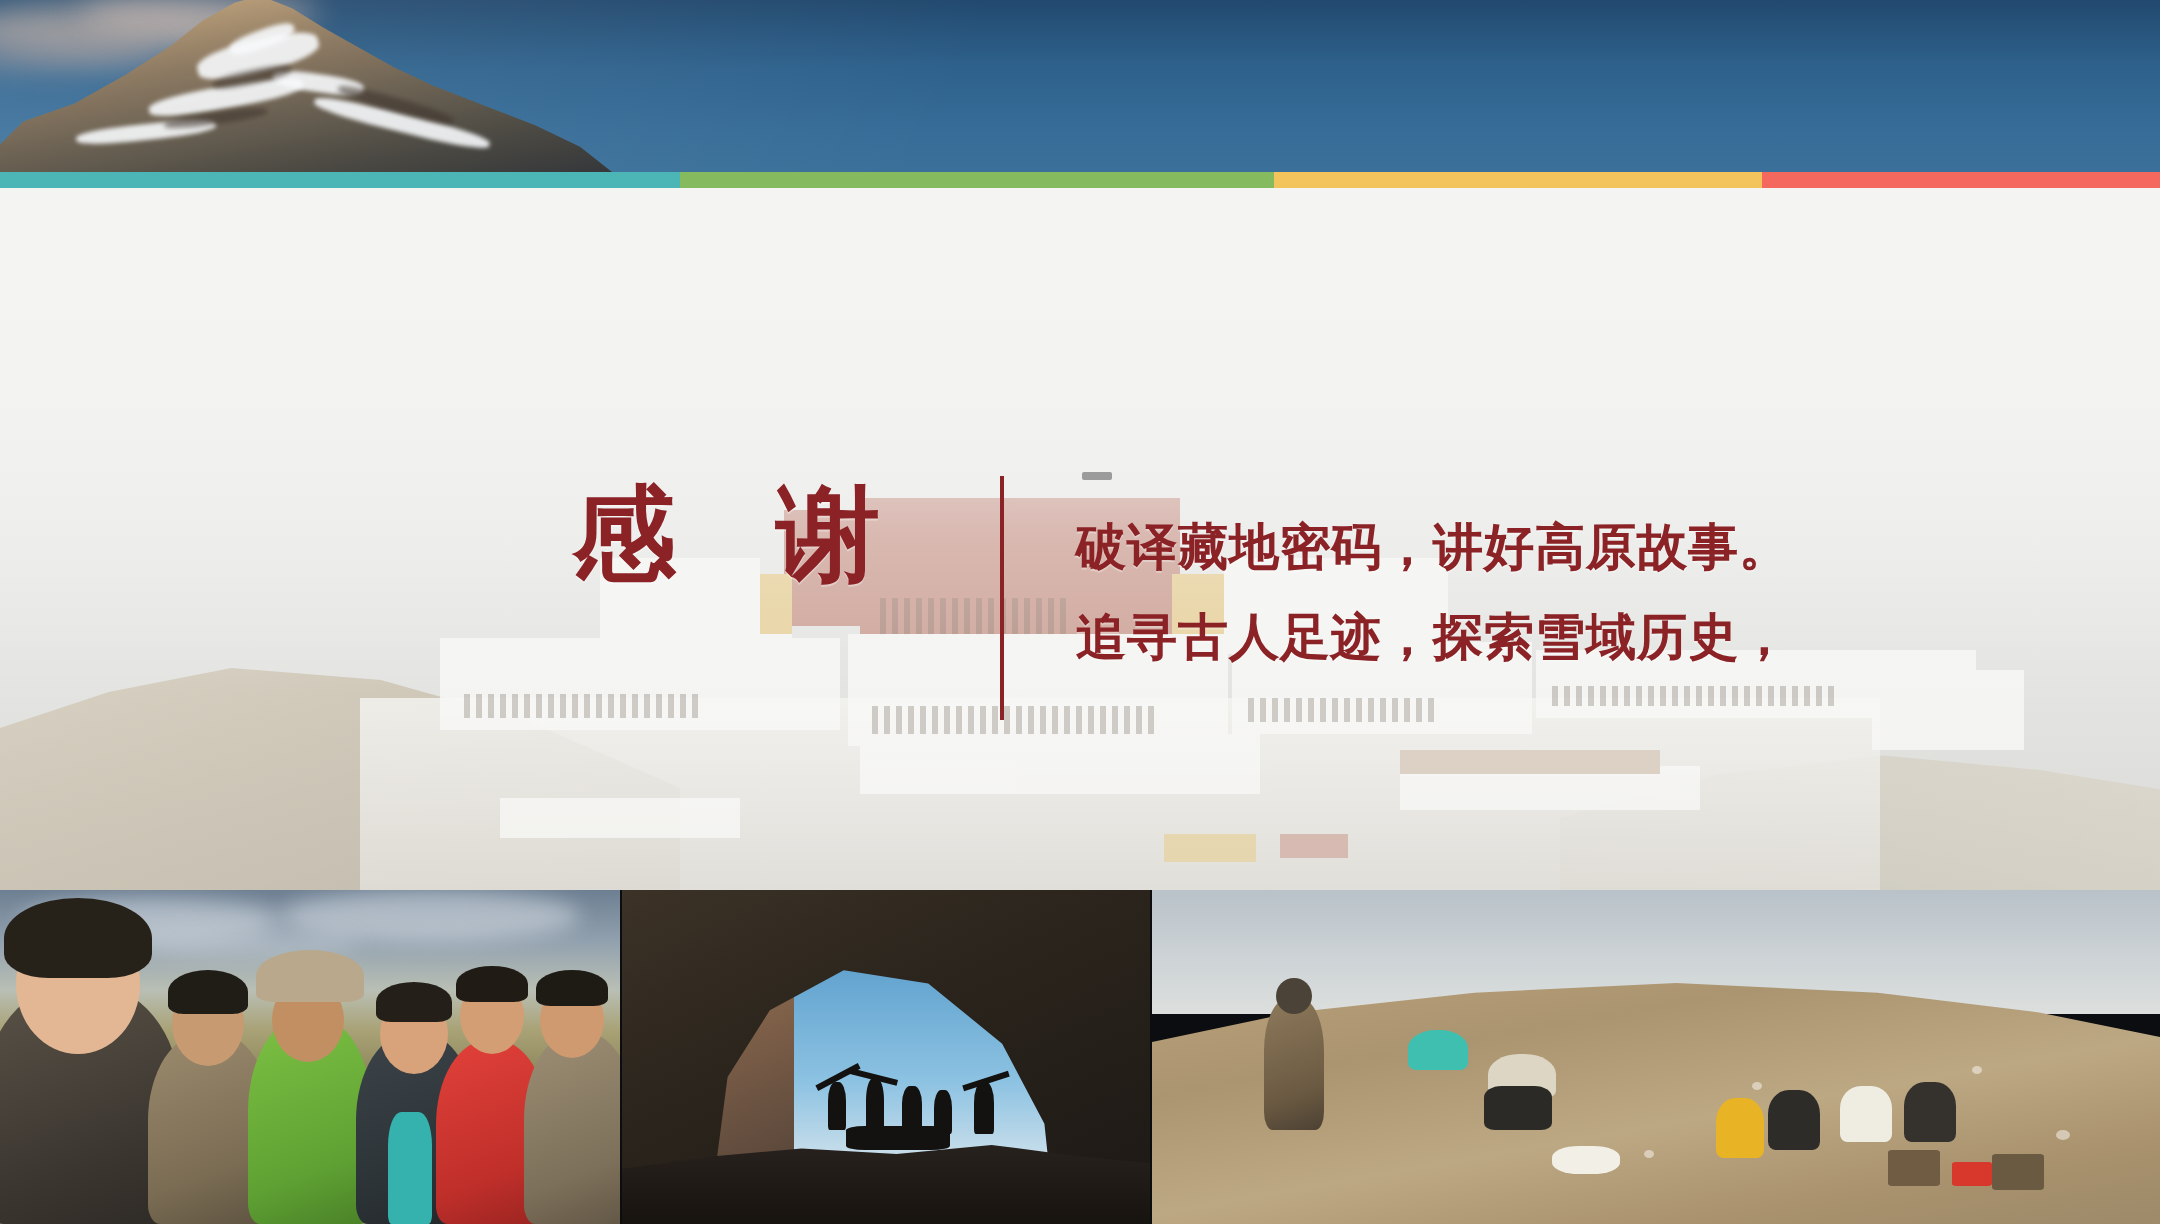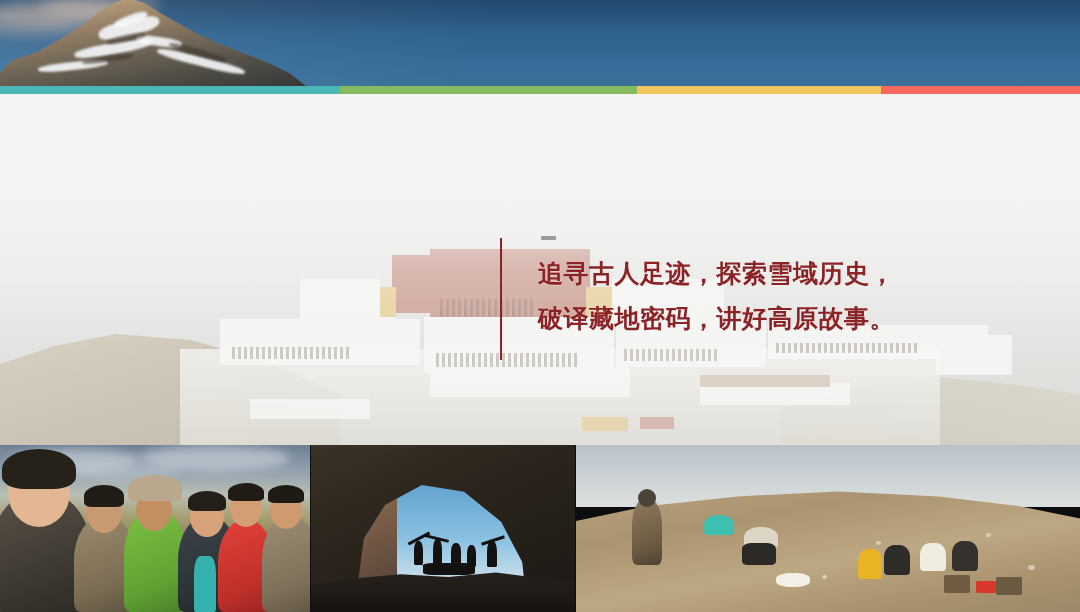--- a/index.html
+++ b/index.html
@@ -364,25 +364,26 @@
           <i style="height:18px;background:#7d4d3f"></i>
         <i style="height:18px;background:#7d4d3f"></i>
           <i style="height:18px;background:#7d4d3f"></i>
       </div>
     </div>
 
     <div class="hero-haze"></div>
   </div>
 
   <div class="textzone">
+    <div class="cn-thanks">感 谢</div>
     <div class="divider"></div>
     <div class="dash"></div>
     <div class="slogan">
+      <div>破译藏地密码，讲好高原故事。</div>
       <div>追寻古人足迹，探索雪域历史，</div>
-      <div>破译藏地密码，讲好高原故事。</div>
     </div>
   </div>
 
   <div class="photostrip">
 
     <div class="photo p-left">
       <div class="grass-sky"></div>
       <div class="grass-cloud" style="left:10px;top:4px;width:130px;height:22px;"></div>
       <div class="grass-cloud" style="left:140px;top:0px;width:150px;height:26px;"></div>
       <div class="grass-cloud" style="left:60px;top:20px;width:120px;height:14px;opacity:.6;"></div>

